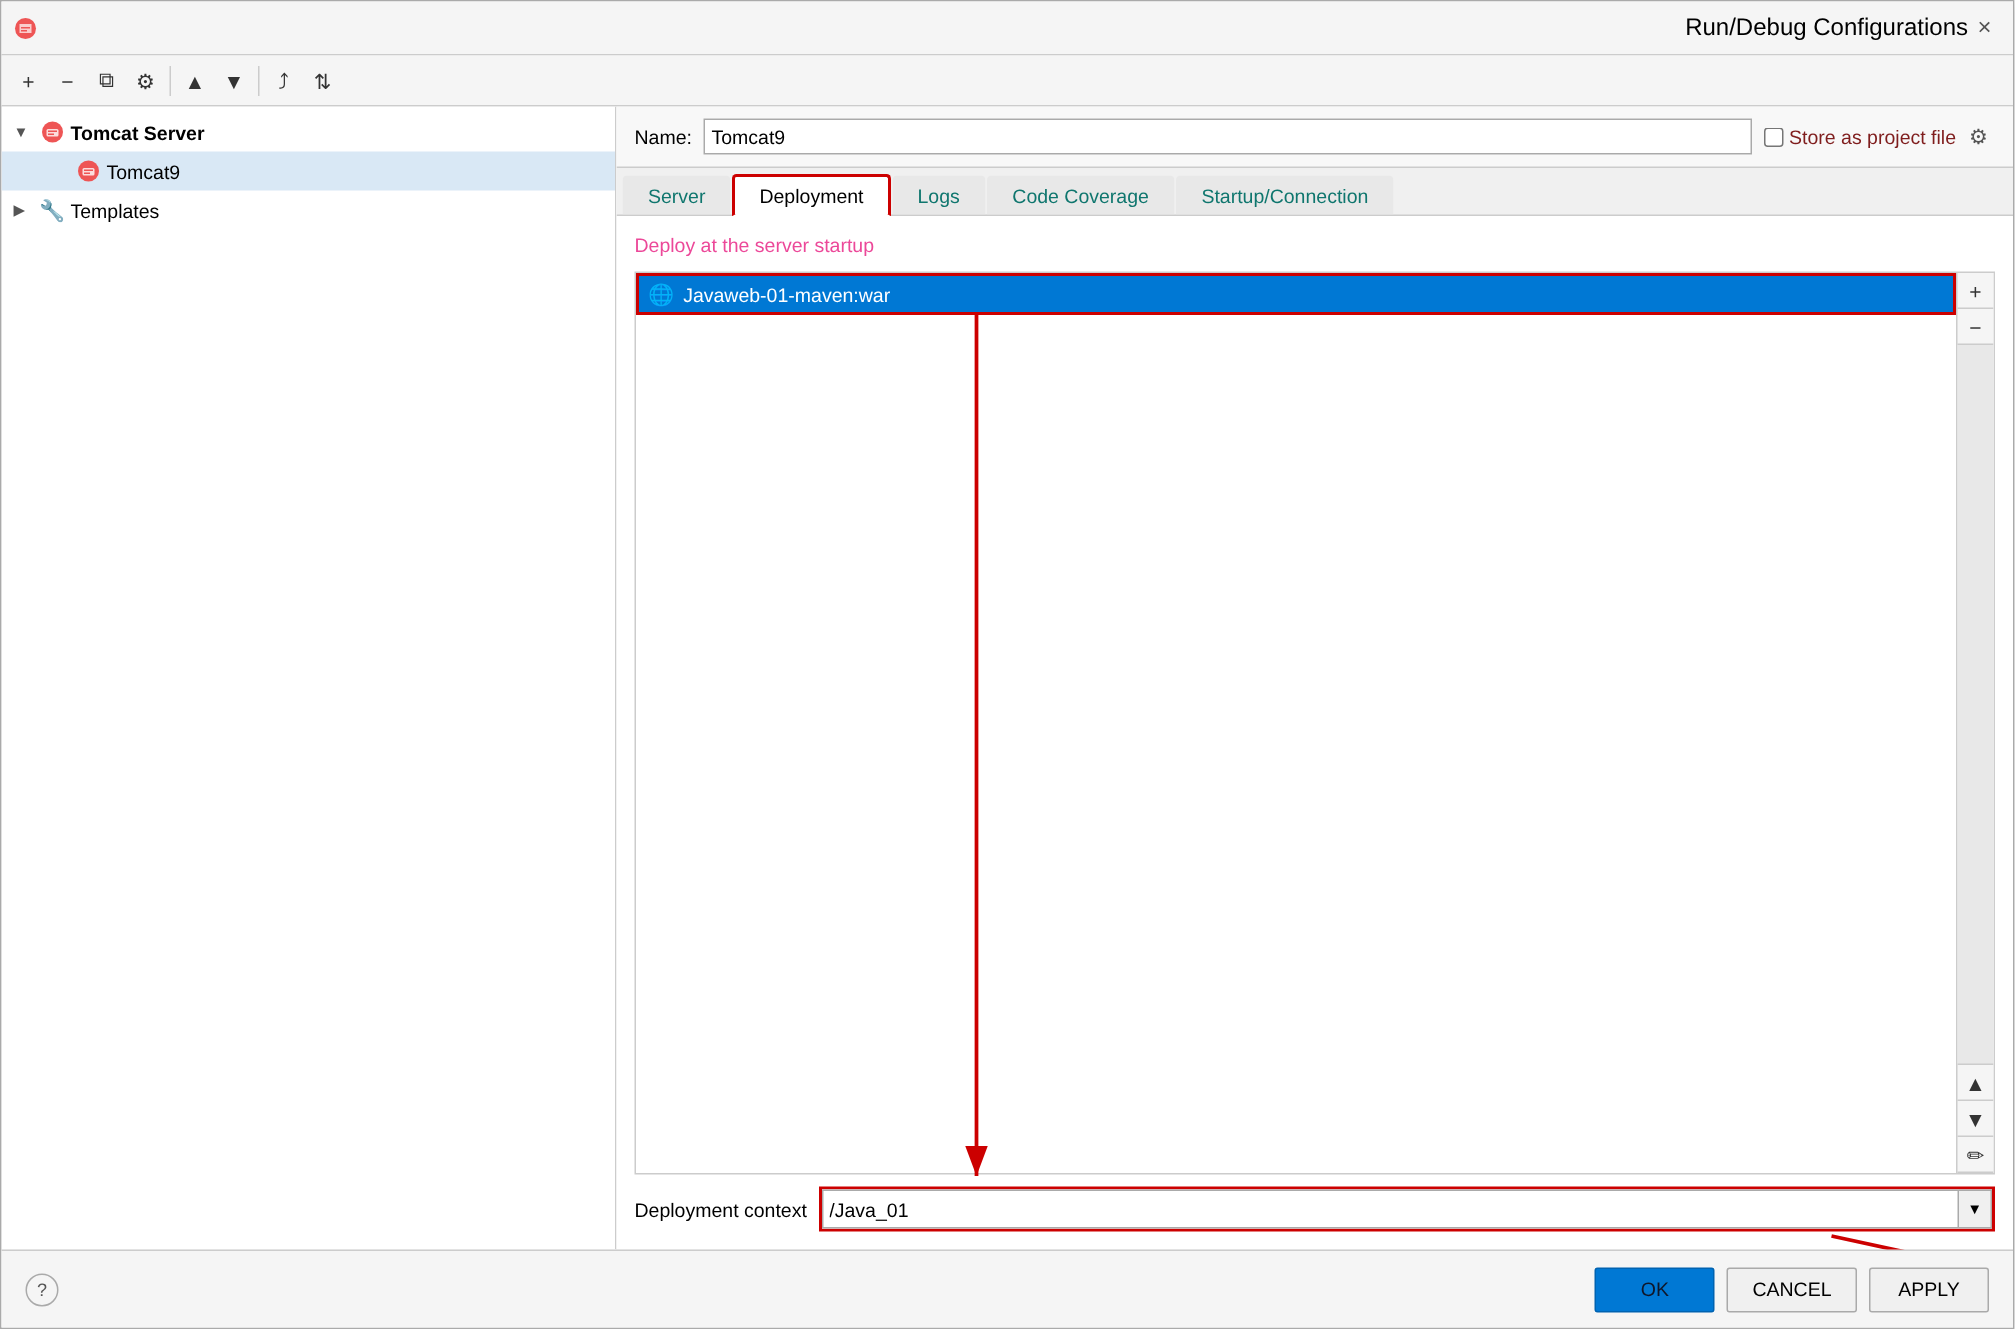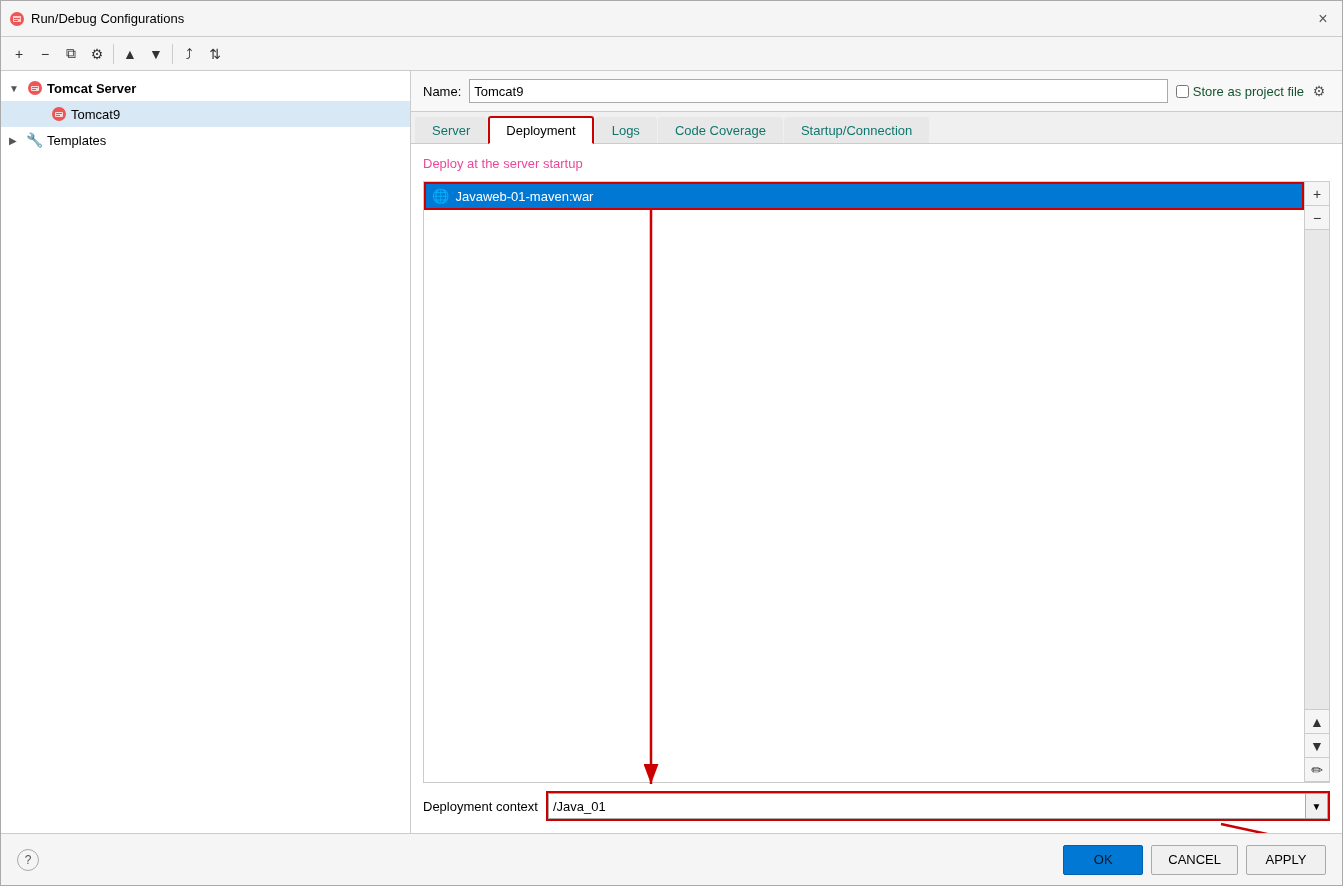--- a/index.html
+++ b/index.html
@@ -36,22 +36,23 @@
     .title-bar-icon {
       width: 16px;
       height: 16px;
       margin-right: 6px;
       display: flex;
       align-items: center;
       justify-content: center;
     }
     .title-bar-text {
       flex: 1;
-      font-size: 13px;
+      font-size: 16px;
       color: #000;
+      text-align: right;
     }
     .title-bar-close {
       width: 22px;
       height: 22px;
       display: flex;
       align-items: center;
       justify-content: center;
       cursor: pointer;
       font-size: 16px;
       color: #555;
@@ -167,21 +168,21 @@
       outline: none;
       background: #fff;
     }
     .store-checkbox-area {
       display: flex;
       align-items: center;
       gap: 4px;
       margin-left: auto;
     }
     .store-checkbox-area input[type=checkbox] { cursor: pointer; }
-    .store-label { font-size: 13px; color: #14532d; }
+    .store-label { font-size: 13px; color: #7f1d1d; }
     .gear-btn {
       width: 22px;
       height: 22px;
       display: flex;
       align-items: center;
       justify-content: center;
       cursor: pointer;
       font-size: 14px;
       color: #555;
       border: 1px solid transparent;

